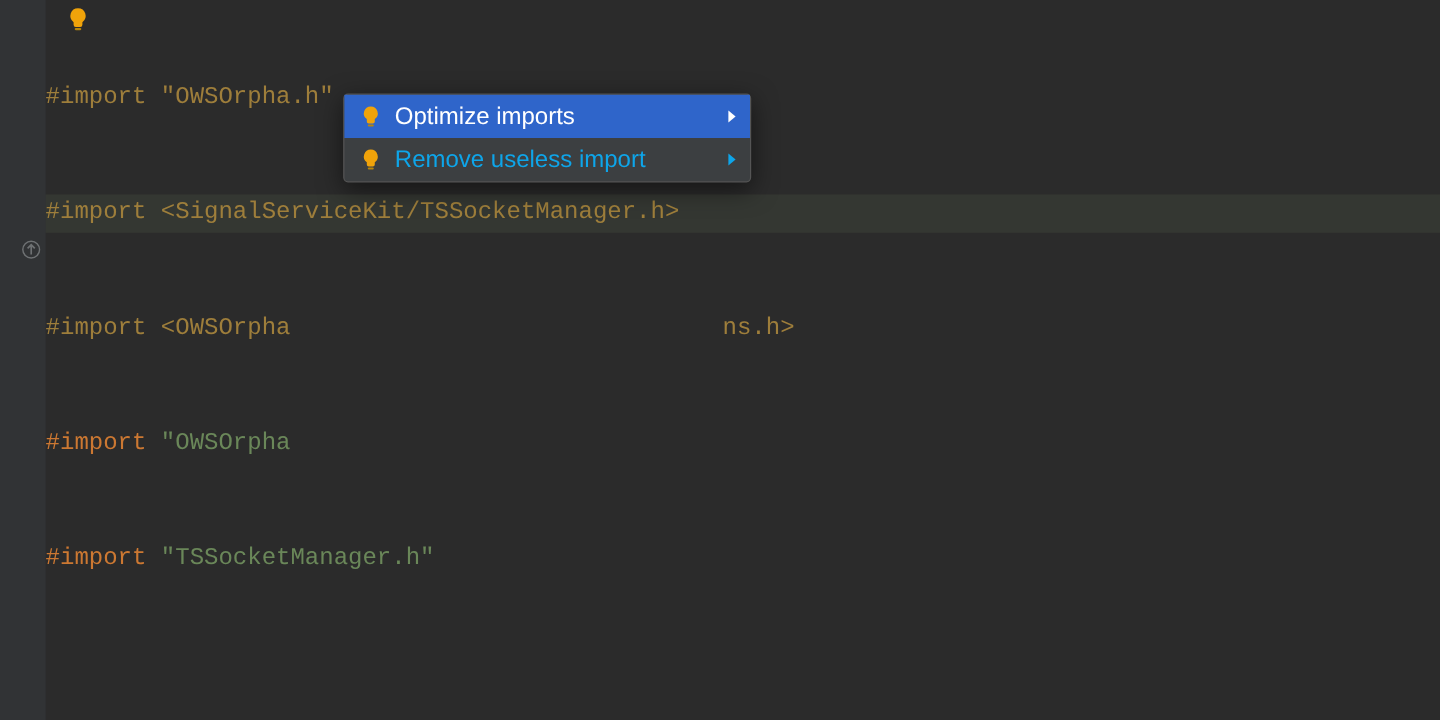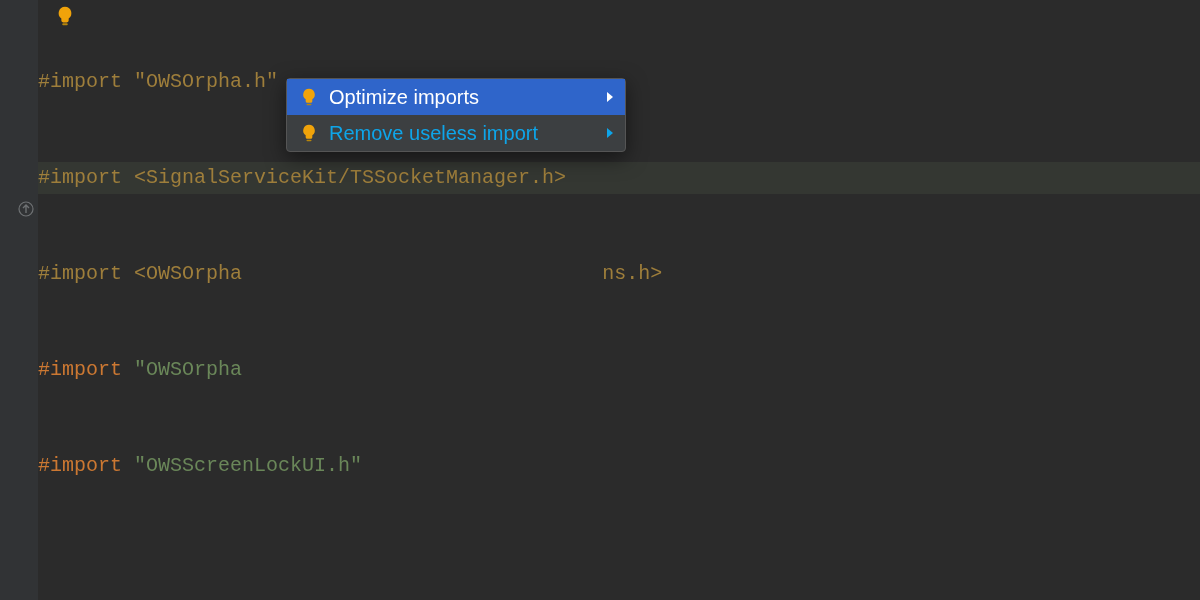--- a/index.html
+++ b/index.html
@@ -116,21 +116,21 @@
       <circle cx="8" cy="8" r="7" fill="none" stroke="#6e7173" stroke-width="1.2"></circle>
       <path d="M8 4 L8 12 M5 7 L8 4 L11 7" fill="none" stroke="#6e7173" stroke-width="1.4"></path>
     </svg>
 </div>
 
 <div class="editor">
   <div class="line"><span class="tok-olive">#import </span><span class="tok-olive">"</span><span class="tok-olive">OWSOrpha.h</span><span class="tok-olive">"</span></div>
   <div class="line highlight-line"><span class="tok-olive">#import </span><span class="tok-olive">&lt;</span><span class="tok-olive">SignalServiceKit/TSSocketManager.h</span><span class="tok-olive">&gt;</span></div>
   <div class="line"><span class="tok-olive">#import </span><span class="tok-olive">&lt;</span><span class="tok-olive">OWSOrpha</span><span class="tok-olive" style="opacity:0"> </span><span class="tok-olive" style="visibility:hidden">fications/UserNotifications.h</span><span class="tok-olive">ns.h&gt;</span></div>
   <div class="line"><span class="tok-orange">#import </span><span class="tok-str">"</span><span class="tok-str">OWSOrpha</span></div>
-  <div class="line"><span class="tok-orange">#import </span><span class="tok-str">"</span><span class="tok-str">OWSScreenLockUI.h</span><span class="tok-str">"</span></div>
+  <div class="line"><span class="tok-orange">#import </span><span class="tok-str">"</span><span class="tok-str">TSSocketManager.h</span><span class="tok-str">"</span></div>
   
   
   
   
   
   
   
   
 </div>
 

